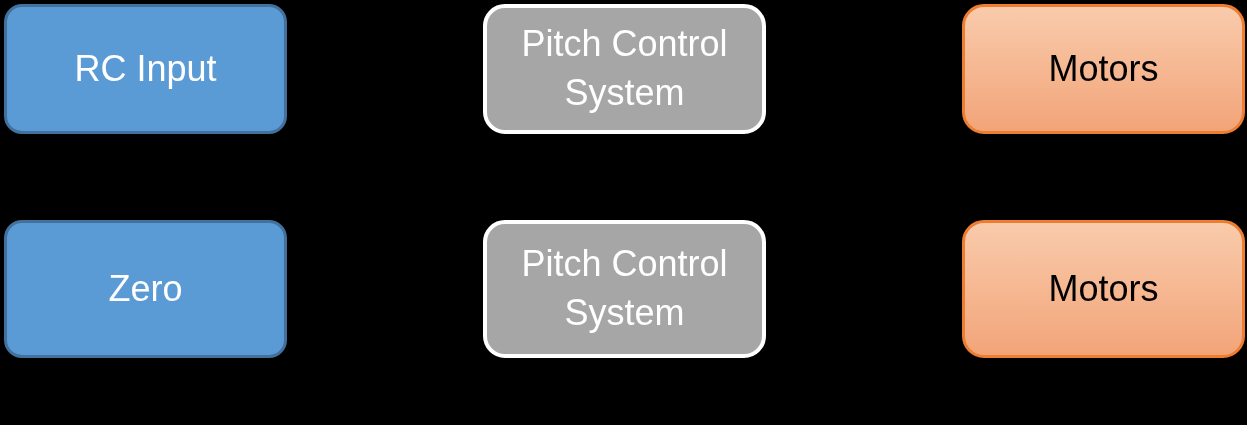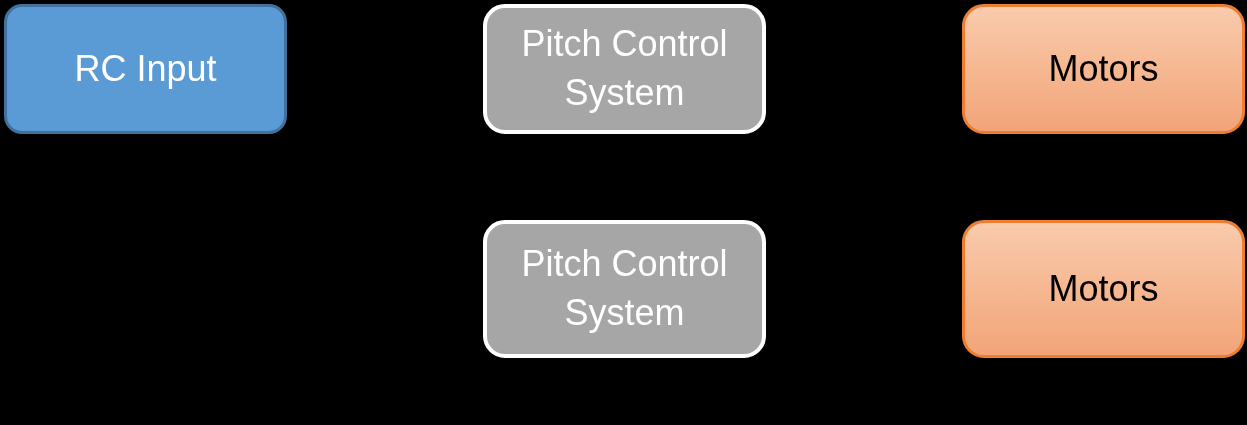--- a/index.html
+++ b/index.html
@@ -64,20 +64,23 @@
   </div>
 
   <div class="node node-process row1 col2">
     <span class="label">Pitch Control System</span>
   </div>
 
   <div class="node node-output row1 col3">
     <span class="label">Motors</span>
   </div>
 
+  <div class="node node-input row2 col1">
+    <span class="label">Zero</span>
+  </div>
 
   <div class="node node-process row2 col2">
     <span class="label">Pitch Control System</span>
   </div>
 
   <div class="node node-output row2 col3">
     <span class="label">Motors</span>
   </div>
 
 </div>

